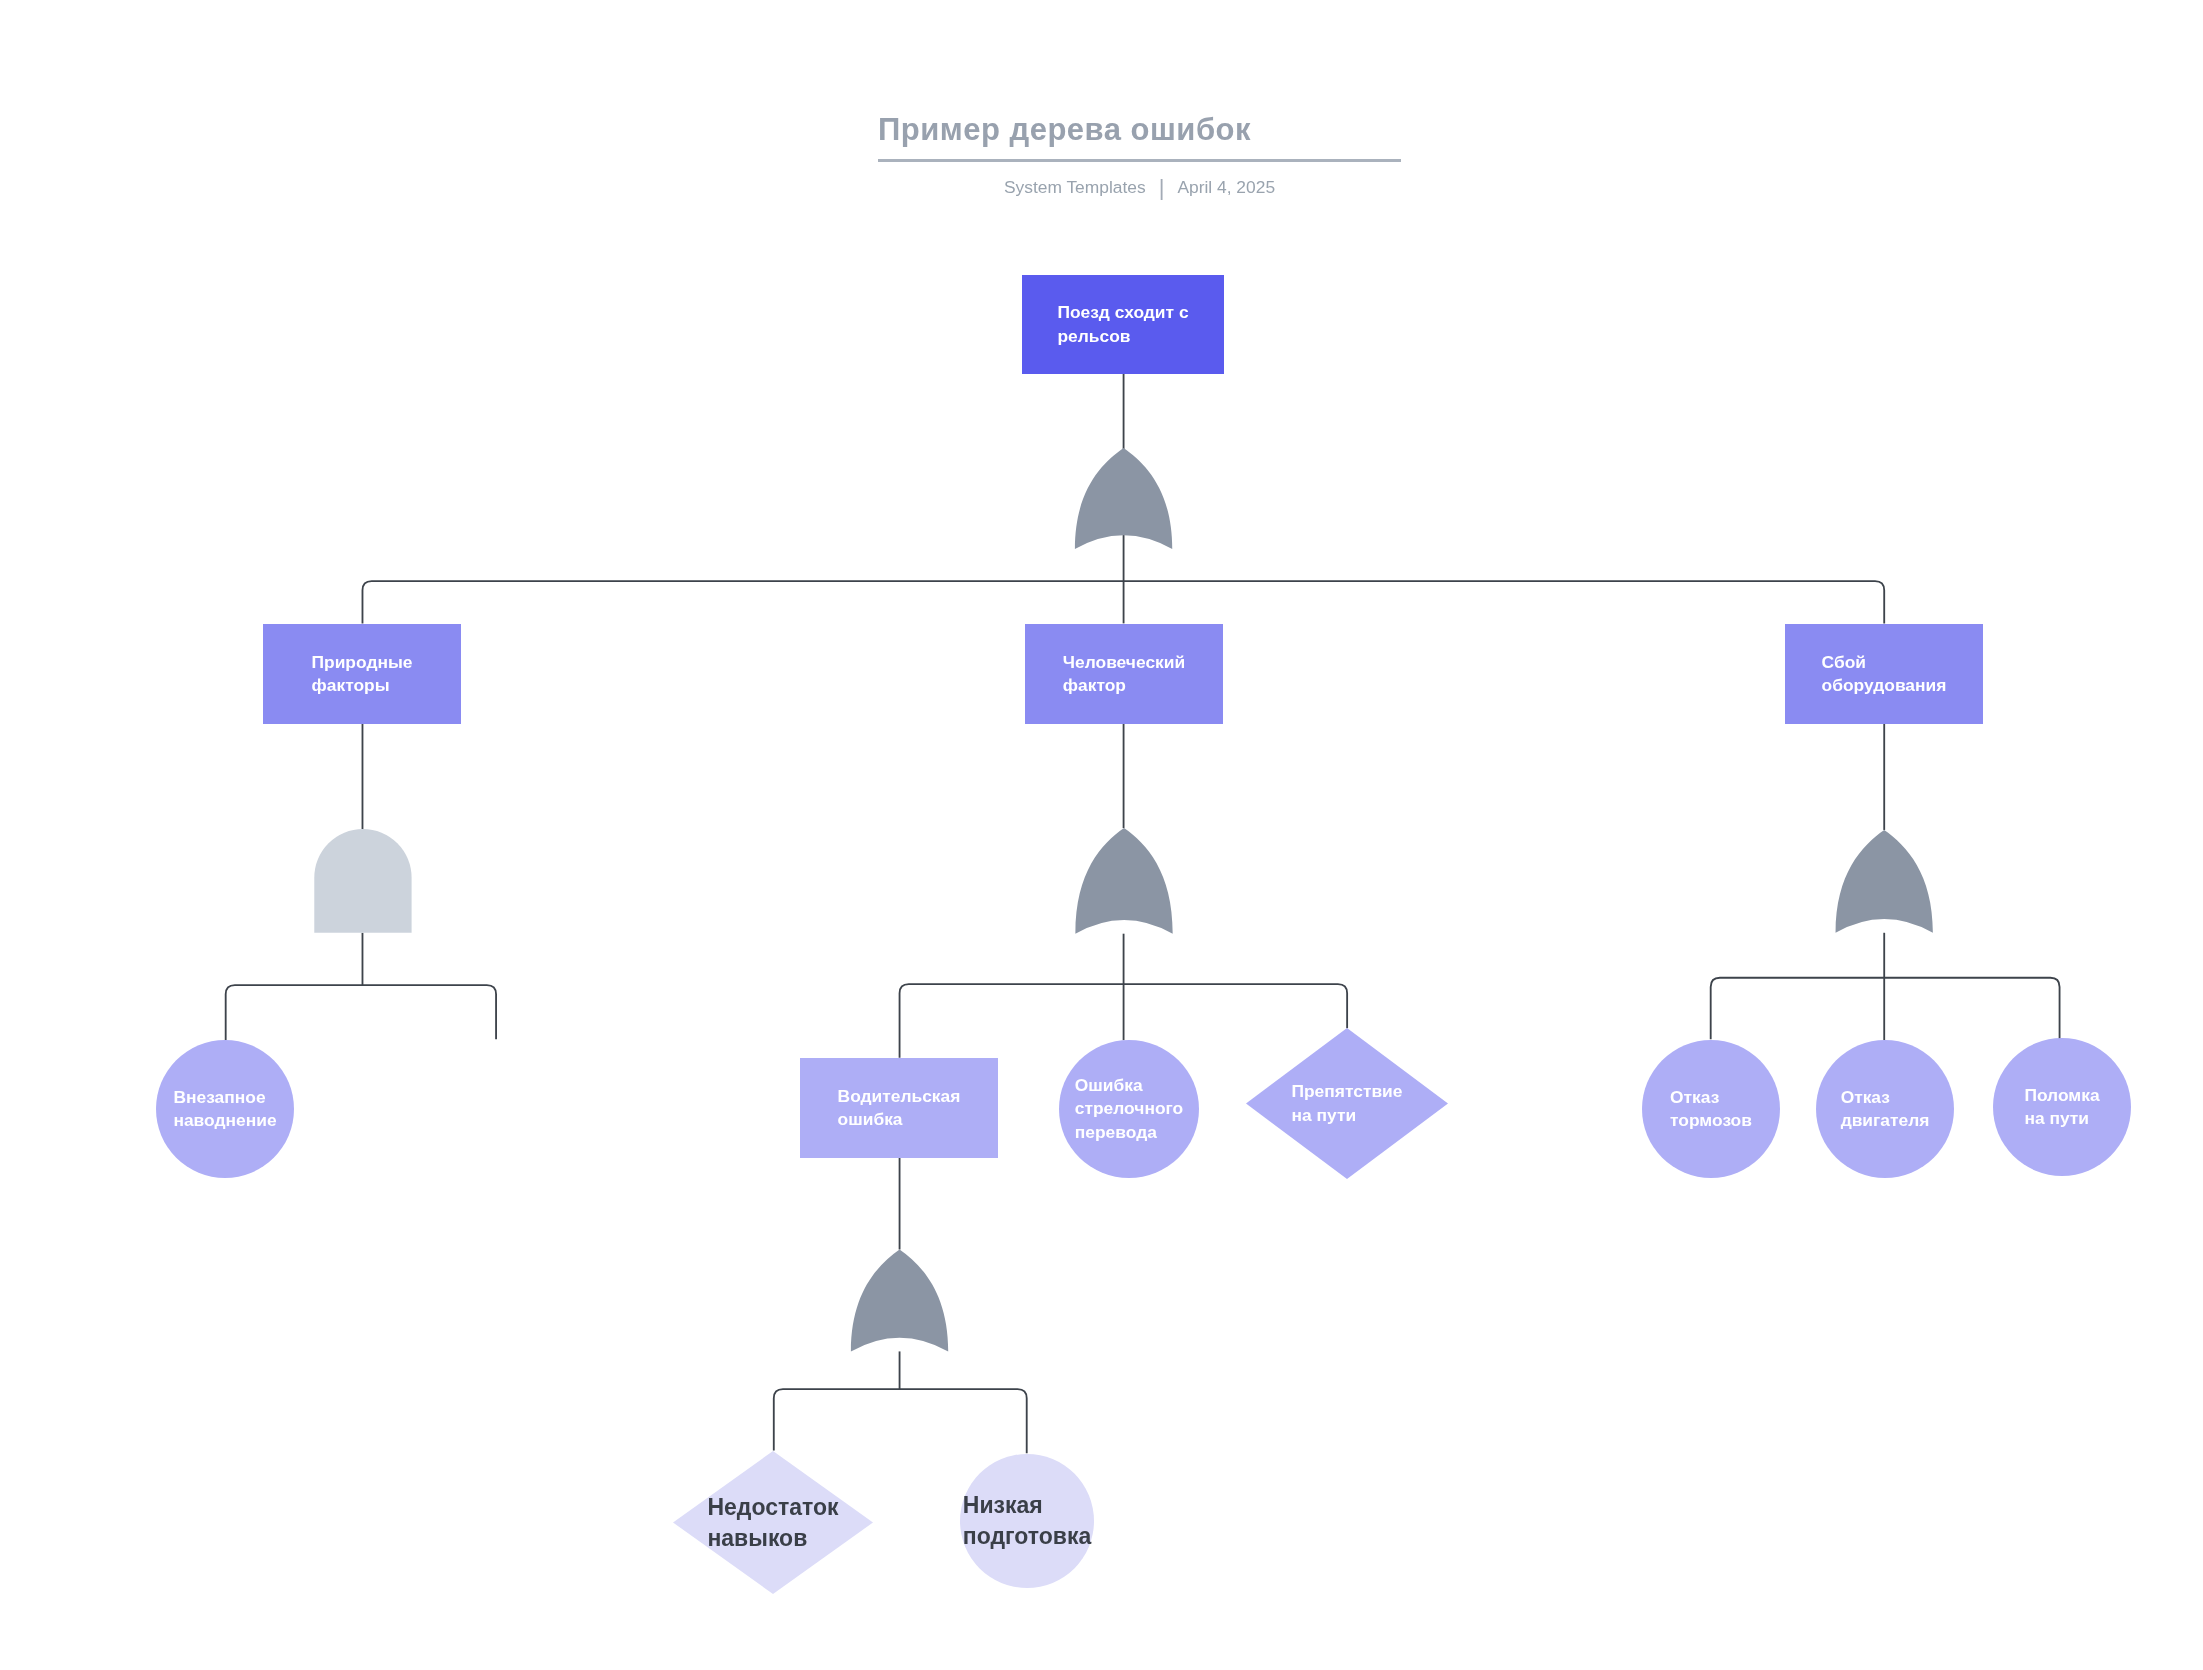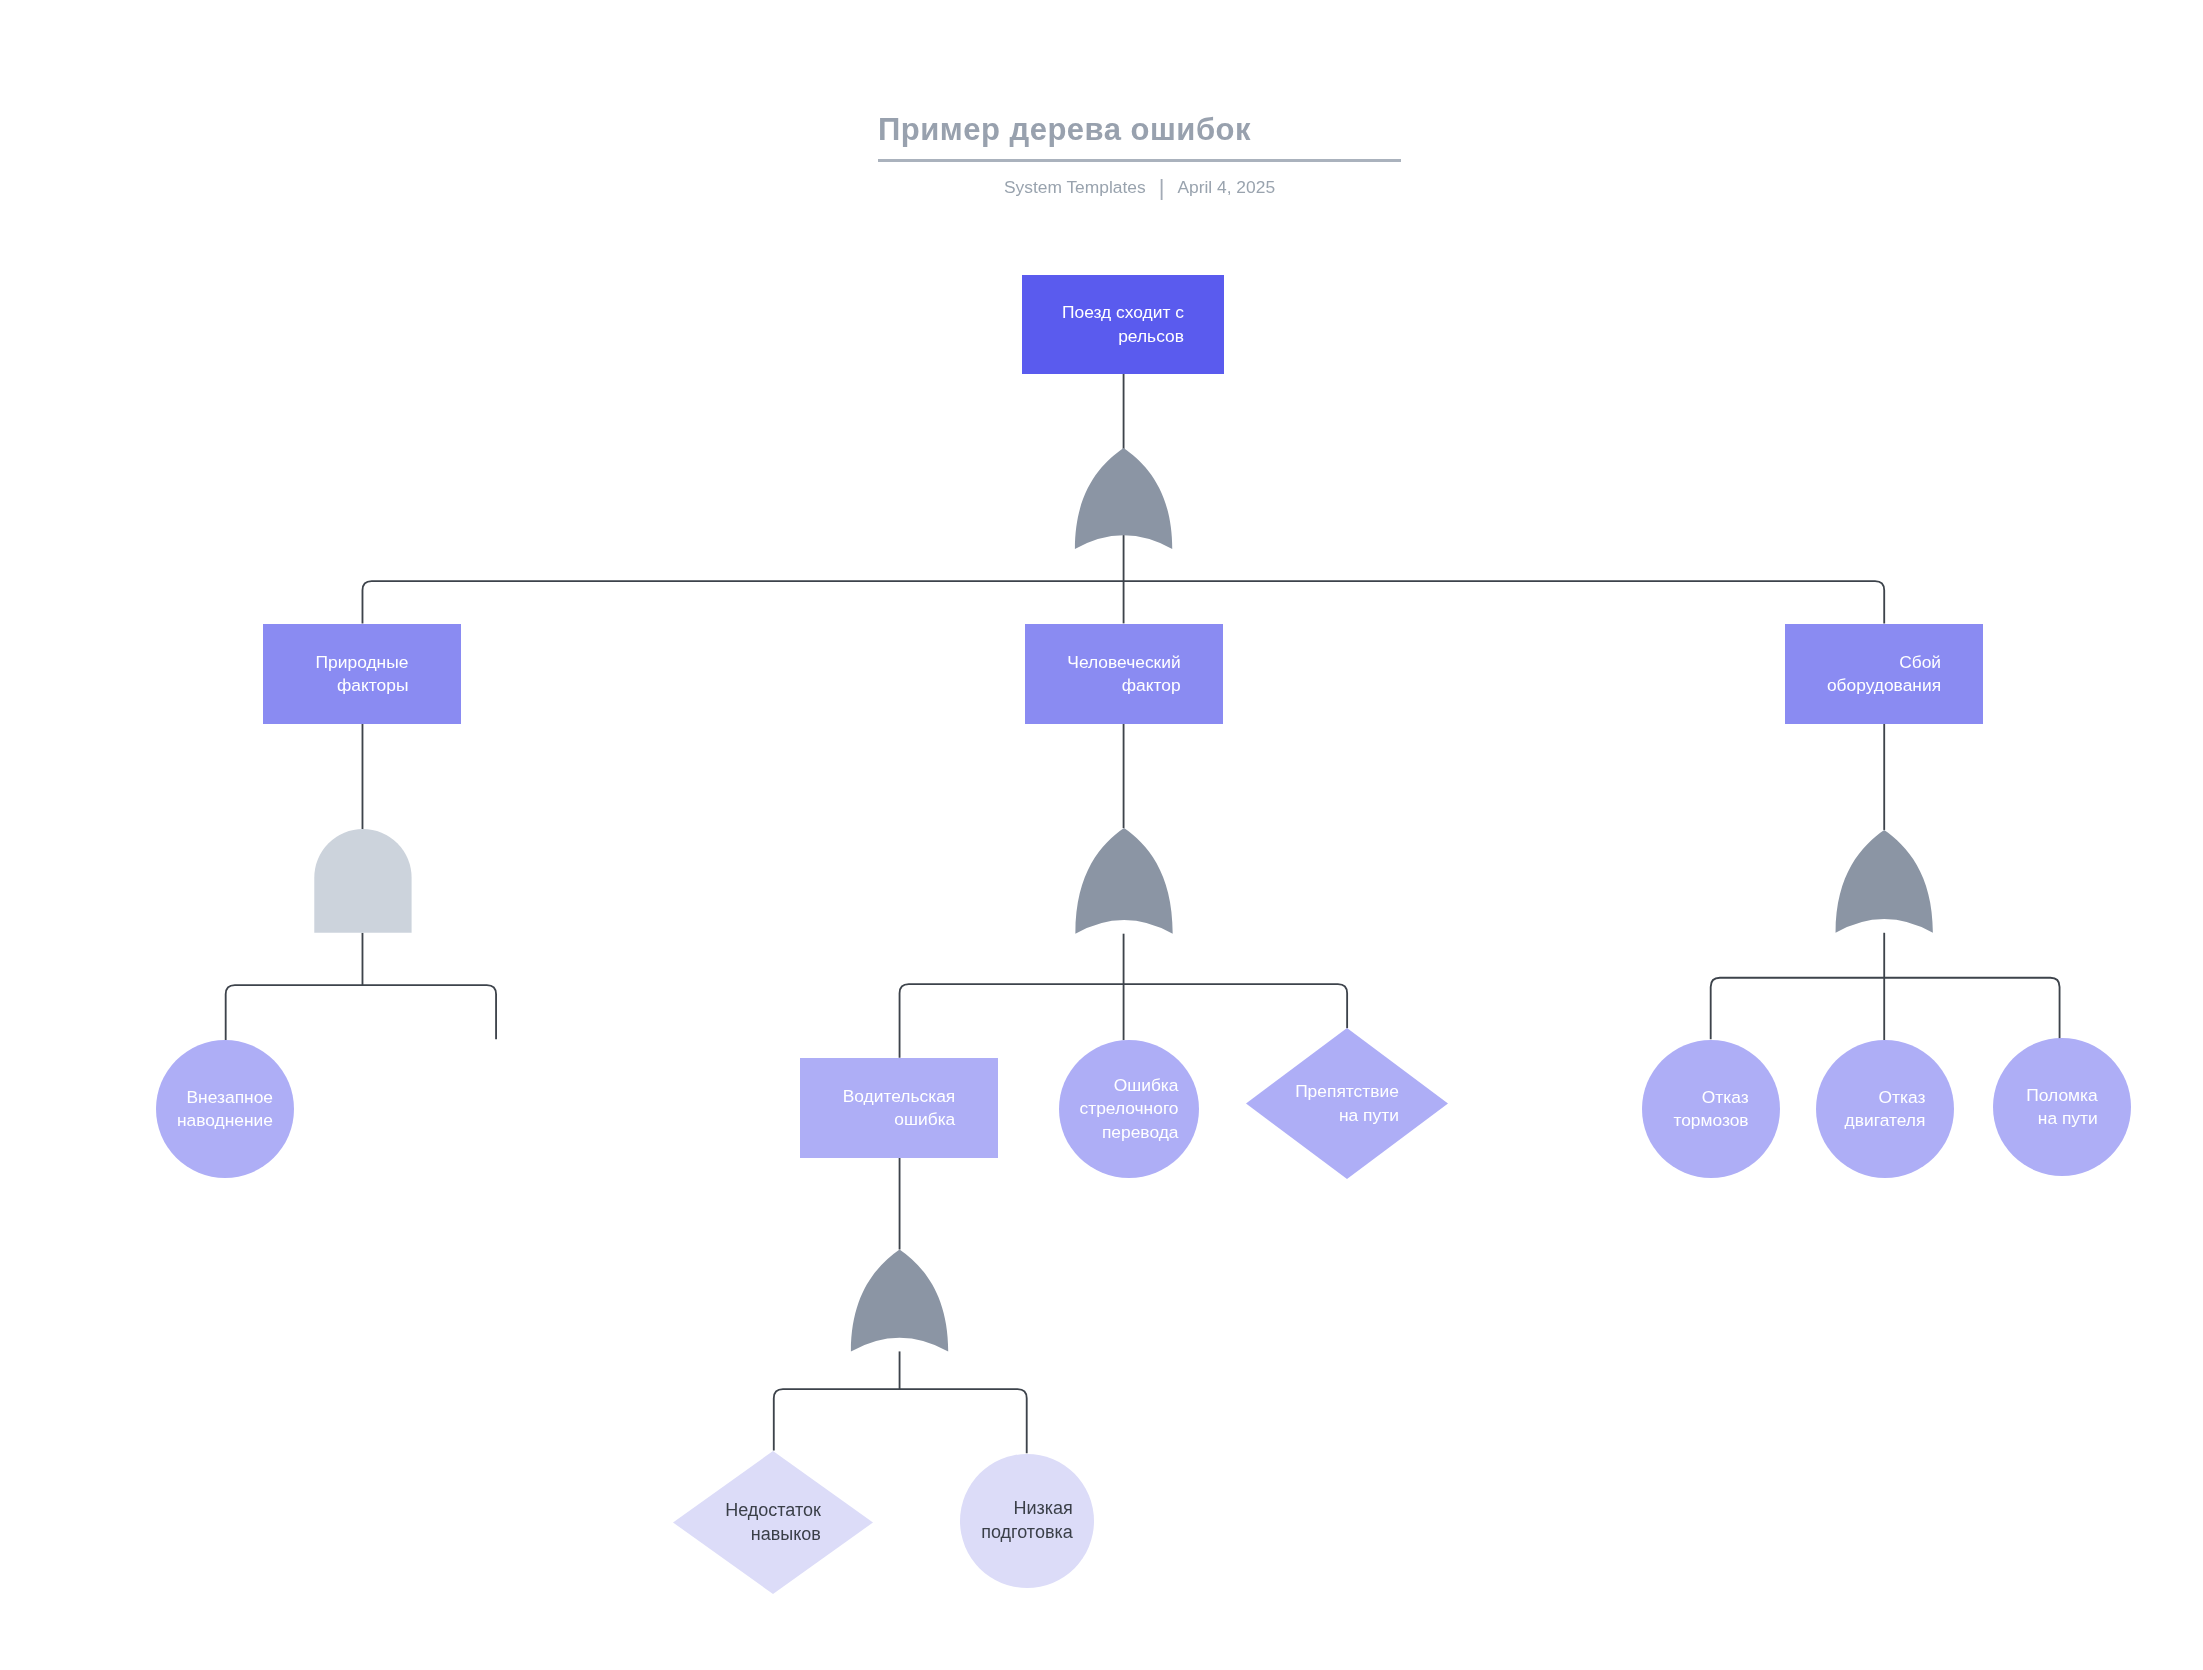--- a/index.html
+++ b/index.html
@@ -41,34 +41,35 @@
   
   svg.wires{position:absolute;left:0;top:0;z-index:1;}
   svg.wires path.wire{fill:none;stroke:var(--connector,#3d434b);stroke-width:2;}
   svg.wires path.or{fill:var(--or-gate,#8b95a4);}
   svg.wires path.and{fill:var(--and-gate,#ccd3dc);}
 
   
   .node{
     position:absolute;z-index:2;
     display:flex;align-items:center;justify-content:center;
-    text-align:right;
+    text-align:left;
     font-size:17.4px;line-height:1.33;
     color:var(--node-text-light,#ffffff);
+    font-weight:bold;
   }
   .node .lbl{white-space:pre-line;}
   .rect.lv0{background:var(--root-node,#5a5bee);}
   .rect.lv1{background:var(--level2-node,#8a8bf2);}
   .rect.lv2{background:var(--level3-node,#aeaef6);}
   .circle{border-radius:50%;background:var(--level3-node,#aeaef6);}
   .diamond{
     background:var(--level3-node,#aeaef6);
     clip-path:polygon(50% 0,100% 50%,50% 100%,0 50%);
   }
-  .lv3{background:var(--level4-node,#dcdcf8) !important;color:var(--node-text-dark,#3a3f48);font-size:18px;}
+  .lv3{background:var(--level4-node,#dcdcf8) !important;color:var(--node-text-dark,#3a3f48);font-size:23px;}
 </style>
 </head>
 <body>
 
 <div class="canvas">
 
   <header class="titleblock">
     <h1>Пример дерева ошибок</h1>
     <div class="rule"></div>
     <div class="meta">

